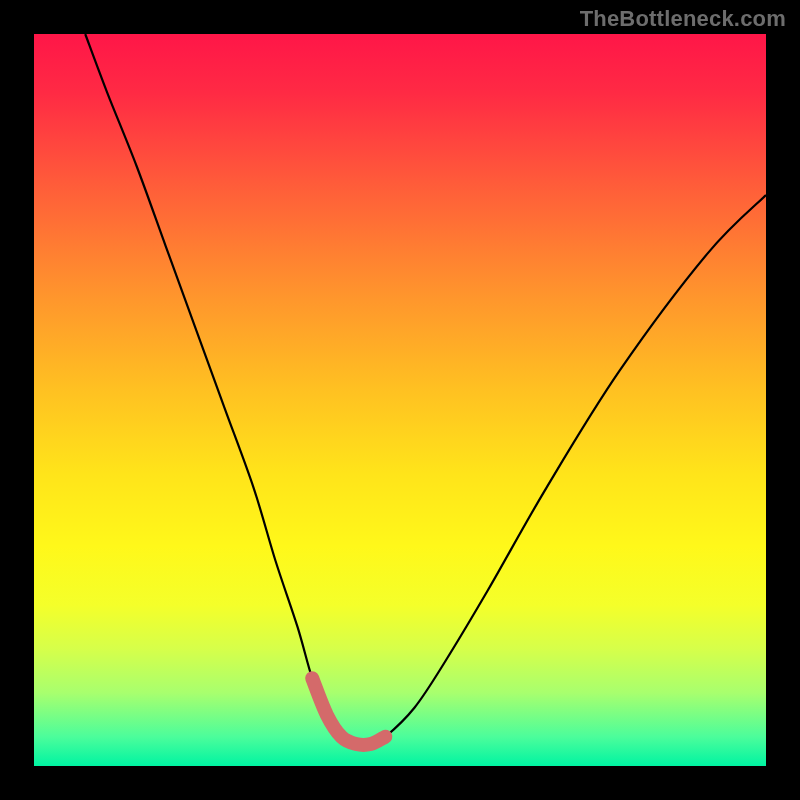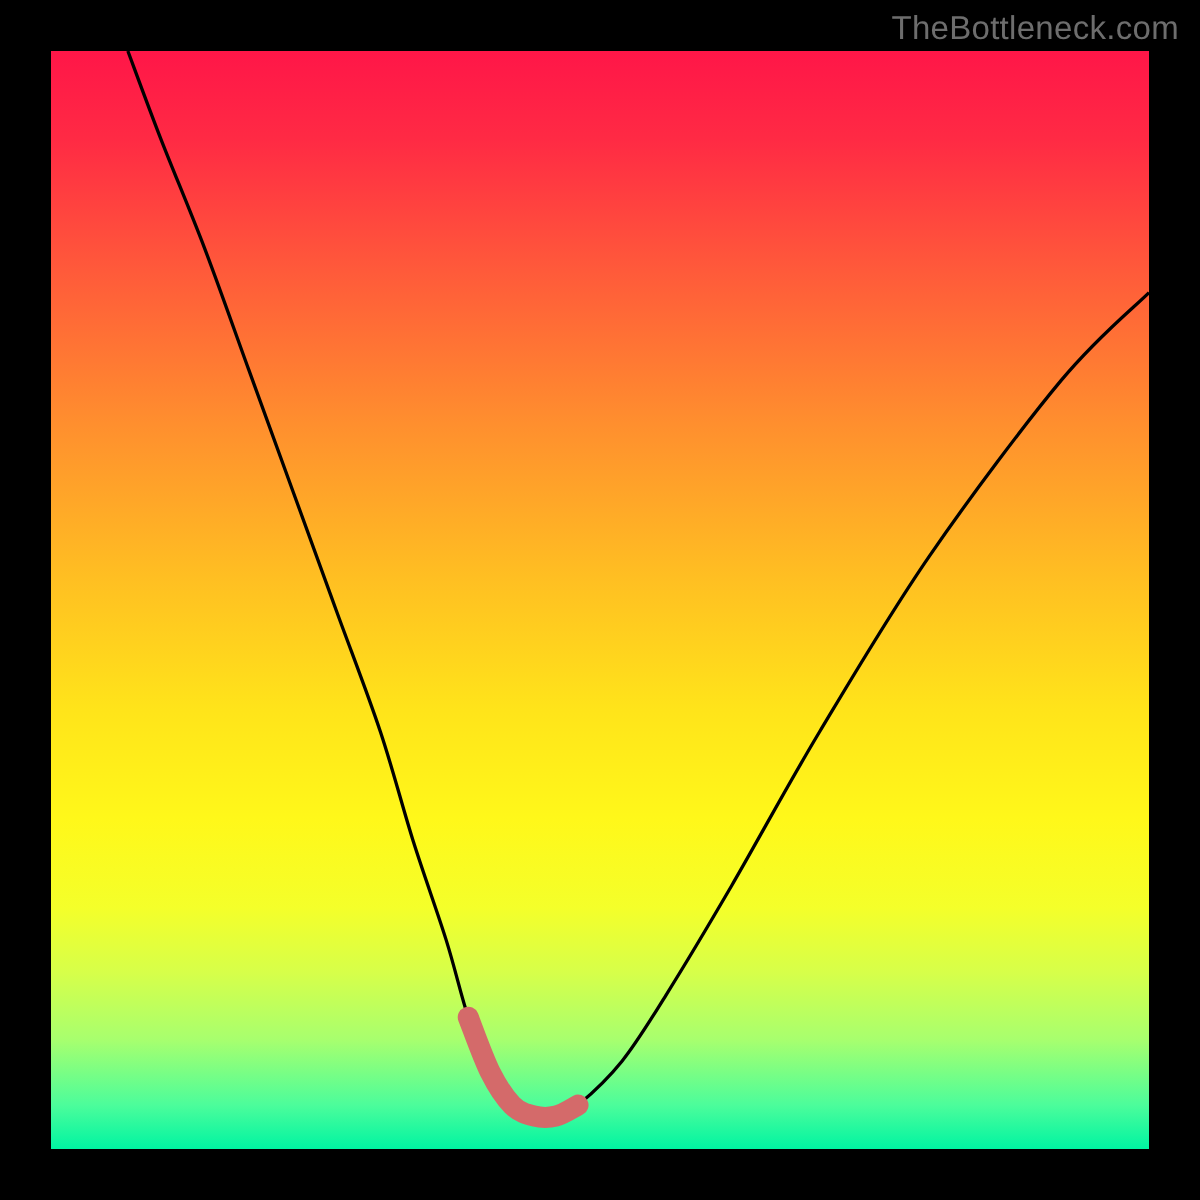--- a/index.html
+++ b/index.html
@@ -38,21 +38,21 @@
       #4cfd9b 96%,
       #00f4a2 100%
     );
   }
   .watermark {
     position: absolute;
     top: 6px;
     right: 14px;
     color: #6d6d6d;
     font-size: 22px;
-    font-weight: 400;
+    font-weight: 700;
     letter-spacing: 0.2px;
     user-select: none;
   }
   svg.curve {
     position: absolute;
     left: 0; top: 0;
     width: 732px; height: 732px;
     overflow: visible;
   }
 </style>

